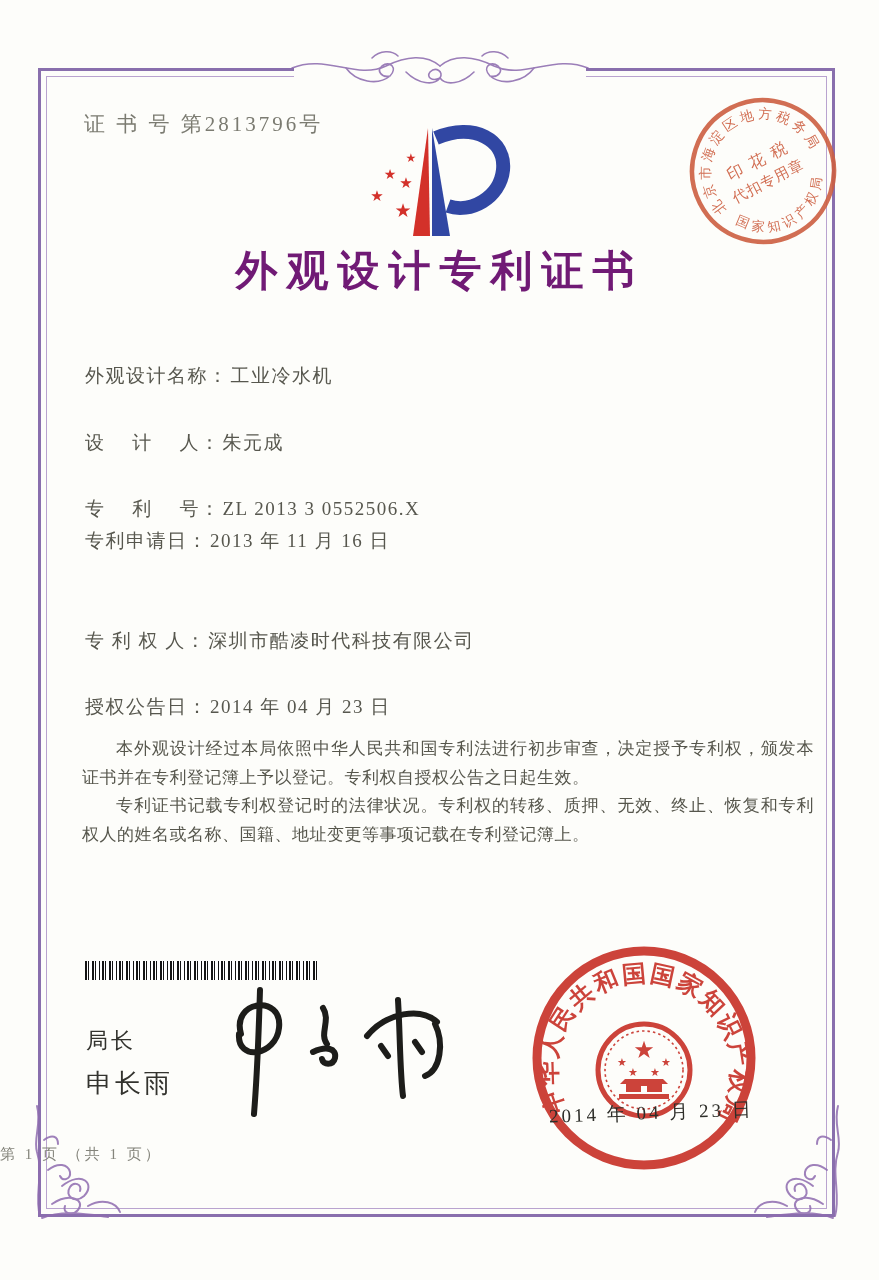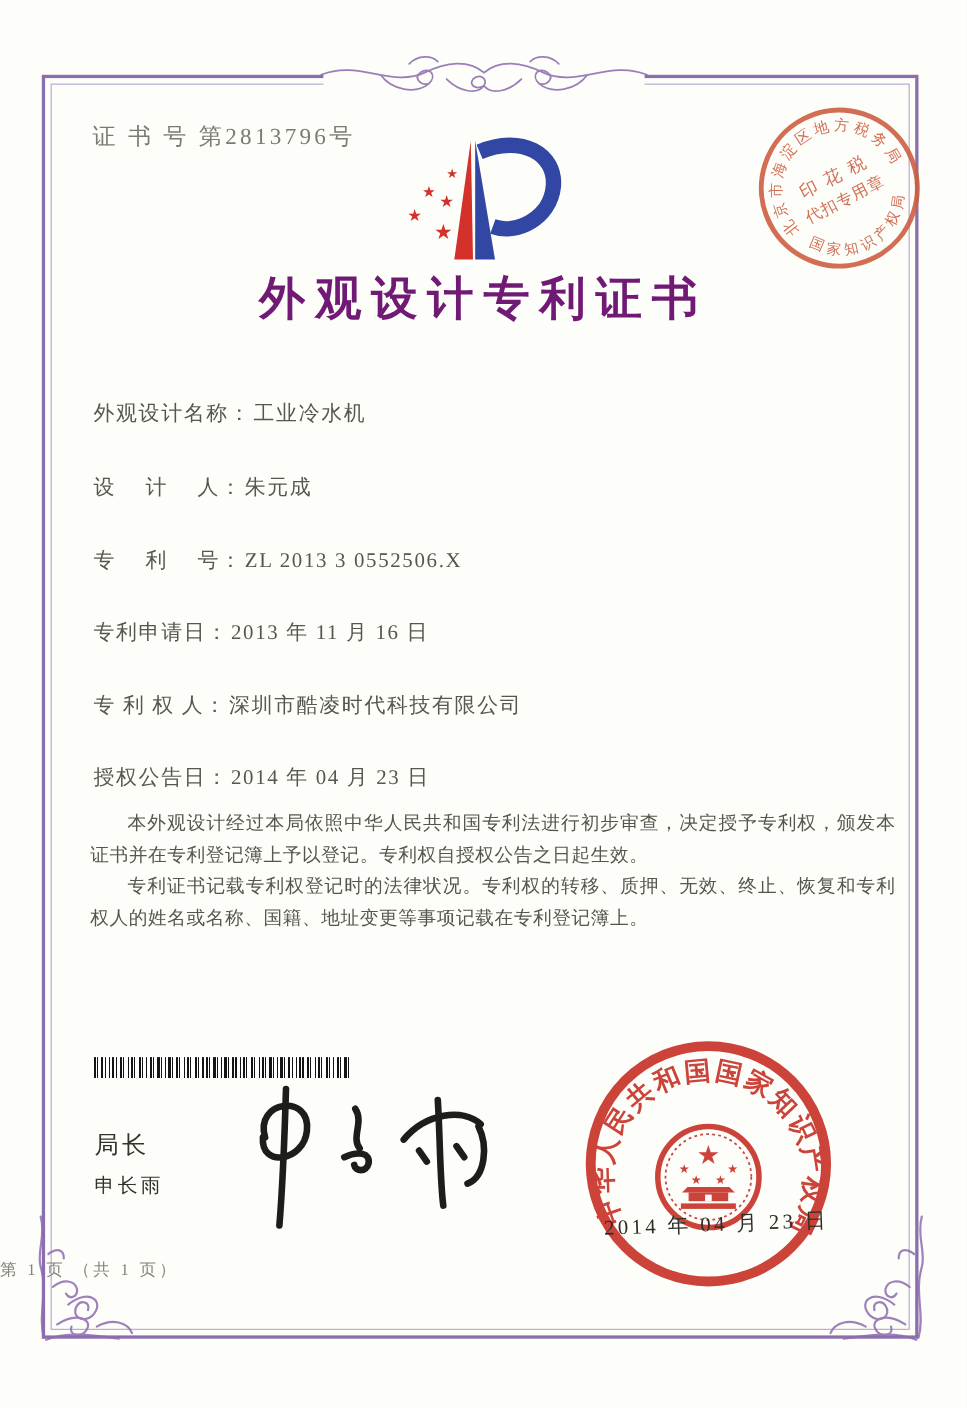--- a/index.html
+++ b/index.html
@@ -18,37 +18,37 @@
   
   .cert-no { position:absolute; left:84px; top:110px; font-size:21px; color:#7b7b71;
     letter-spacing:3px; white-space:nowrap; }
   .logo { position:absolute; left:352px; top:122px; width:170px; height:124px; }
   .title { position:absolute; left:0; top:243px; width:879px; text-align:center;
     font-size:42px; font-weight:bold; color:#701a75; letter-spacing:9px; }
   .field { position:absolute; left:85px; font-size:19px; color:#57574e;
     letter-spacing:1.5px; white-space:pre; }
   .field .val { margin-left:2px; }
   .f0 { top:363px; } .f1 { top:430px; } .f2 { top:496px; }
-  .f3 { top:562px; } .f4 { top:628px; } .f5 { top:694px; }
+  .f3 { top:528px; } .f4 { top:628px; } .f5 { top:694px; }
   .body-text { position:absolute; left:82px; top:735px; width:732px;
     font-size:17px; line-height:28.5px; color:#56564c; text-align:justify;
     letter-spacing:.5px; }
   .body-text p { text-indent:2em; margin:0; }
   
   .barcode { position:absolute; left:85px; top:961px; width:233px; height:19px;
     background:repeating-linear-gradient(90deg,
       #141414 0px,#141414 2px,#fff 2px,#fff 3px,
       #141414 3px,#141414 4px,#fff 4px,#fff 7px,
       #141414 7px,#141414 9px,#fff 9px,#fff 10px,
       #141414 10px,#141414 11px,#fff 11px,#fff 14px,
       #141414 14px,#141414 15px,#fff 15px,#fff 17px); }
   
   .director-label { position:absolute; left:86px; top:1026px; font-size:22px;
     color:#33332e; letter-spacing:3px; font-family:"Liberation Sans","DejaVu Sans",sans-serif; }
-  .director-name { position:absolute; left:86px; top:1066px; font-size:18px;
+  .director-name { position:absolute; left:86px; top:1066px; font-size:26px;
     color:#33332e; letter-spacing:3px; font-family:"Liberation Sans","DejaVu Sans",sans-serif; }
   .signature { position:absolute; left:185px; top:982px; width:300px; height:145px; }
   
   .seal { position:absolute; left:528px; top:942px; width:232px; height:232px; opacity:.94; }
   .seal-date { position:absolute; left:549px; top:1100px; font-size:19px; color:#2e2e29;
     letter-spacing:3px; white-space:nowrap; transform:rotate(-2deg); }
   .tax-stamp { position:absolute; left:682px; top:90px; width:162px; height:162px;
     transform:rotate(-27deg); opacity:.9; }
   .footer { position:absolute; left:0; top:1145px; width:812px; text-align:left;
     font-size:15px; color:#84847b; letter-spacing:3px; }

